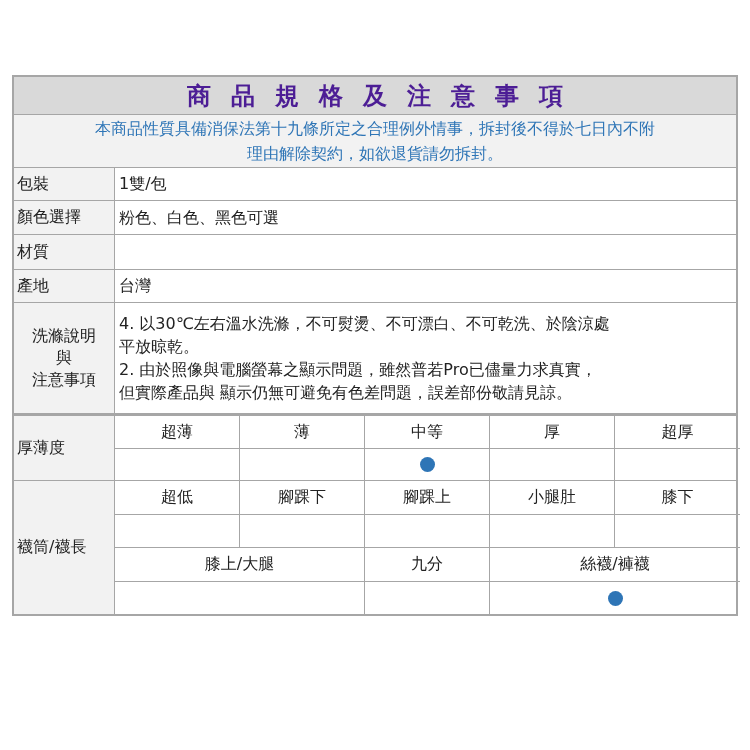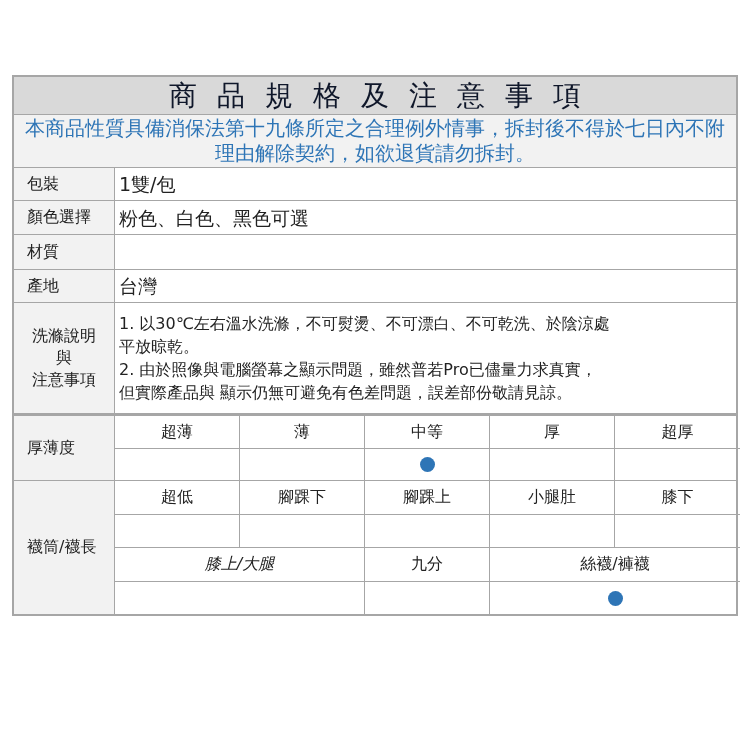--- a/index.html
+++ b/index.html
@@ -2,44 +2,44 @@
 <html><head>
 <meta charset="utf-8">
 <style>
   html, body { margin:0; padding:0; background:#ffffff; }
   body { width:750px; height:750px; position:relative; overflow:hidden;
          font-family:"DejaVu Sans", "Liberation Sans", sans-serif; color:#222; }
   .table { position:absolute; left:12px; top:75px; width:722px;
            border:2px solid #a6a6a6; box-sizing:content-box; background:#fff; }
   .title-row { height:37px; background:#d9d9d9; border-bottom:1px solid #a6a6a6;
                display:flex; align-items:center; justify-content:center; }
-  .title-text { color:#0f172a; font-weight:normal; font-size:28px; letter-spacing:20px;
+  .title-text { color:#4c1d95; font-weight:bold; font-size:24px; letter-spacing:20px;
                 padding-left:20px; }
   .notice-row { height:53px; background:#f2f2f2; border-bottom:1px solid #a6a6a6;
                 display:flex; align-items:center; justify-content:center; text-align:center;
-                color:#2e75b6; font-size:20px; line-height:25px; padding:0 8px; box-sizing:border-box; }
+                color:#2e75b6; font-size:16px; line-height:25px; padding:0 8px; box-sizing:border-box; }
   .row { display:flex; border-bottom:1px solid #a6a6a6; }
   .label { width:101px; background:#f2f2f2; border-right:1px solid #a6a6a6;
-           display:flex; align-items:center; padding-left:13px; box-sizing:border-box;
+           display:flex; align-items:center; padding-left:3px; box-sizing:border-box;
            font-size:16px; flex-shrink:0; }
   .label.center { justify-content:center; text-align:center; padding-left:0; line-height:22px; }
   .value { flex:1; display:flex; flex-direction:column; justify-content:center;
-           padding-left:4px; font-size:19px; line-height:22px; }
+           padding-left:4px; font-size:16px; line-height:22px; }
   .mono { font-family:"DejaVu Sans Mono", "Liberation Mono", monospace; font-size:15px; }
   .wash { font-size:16px; line-height:23px; padding-right:6px; }
   .thick-sep { border-bottom:3px solid #a6a6a6; }
   .grid-section { display:flex; border-bottom:1px solid #a6a6a6; }
   .grid-section:last-child { border-bottom:none; }
   .grid { flex:1; display:flex; flex-direction:column; }
   .grow { display:flex; border-bottom:1px solid #a6a6a6; }
   .grow:last-child { border-bottom:none; }
   .gcell { width:125px; border-right:1px solid #a6a6a6; box-sizing:border-box;
            display:flex; align-items:center; justify-content:center; font-size:16px; }
   .gcell:last-child { border-right:none; flex:1; }
-  .gcell.w2 { width:250px;font-style:italic; }
+  .gcell.w2 { width:250px; }
   .dot { width:15px; height:15px; border-radius:50%; background:#2e75b6; display:inline-block; }
 </style>
 </head>
 <body>
 
 <div class="table">
 
   <div class="title-row">
     <span class="title-text">商品規格及注意事項</span>
   </div>
@@ -79,21 +79,21 @@
 
   <div class="row thick-sep" style="height:110px">
     <div class="label center">
       <div>
         <div>洗滌說明</div>
         <div>與</div>
         <div>注意事項</div>
       </div>
     </div>
     <div class="value wash">
-      <span>1.  以30℃左右溫水洗滌，不可熨燙、不可漂白、不可乾洗、於陰涼處</span>
+      <span>4.  以30℃左右溫水洗滌，不可熨燙、不可漂白、不可乾洗、於陰涼處</span>
       <span>平放晾乾。</span>
       <span>2.  由於照像與電腦螢幕之顯示問題，雖然普若Pro已儘量力求真實，</span>
       <span>但實際產品與 顯示仍無可避免有色差問題，誤差部份敬請見諒。</span>
     </div>
   </div>
 
   <div class="grid-section">
     <div class="label">厚薄度</div>
     <div class="grid">
       <div class="grow" style="height:32px">

